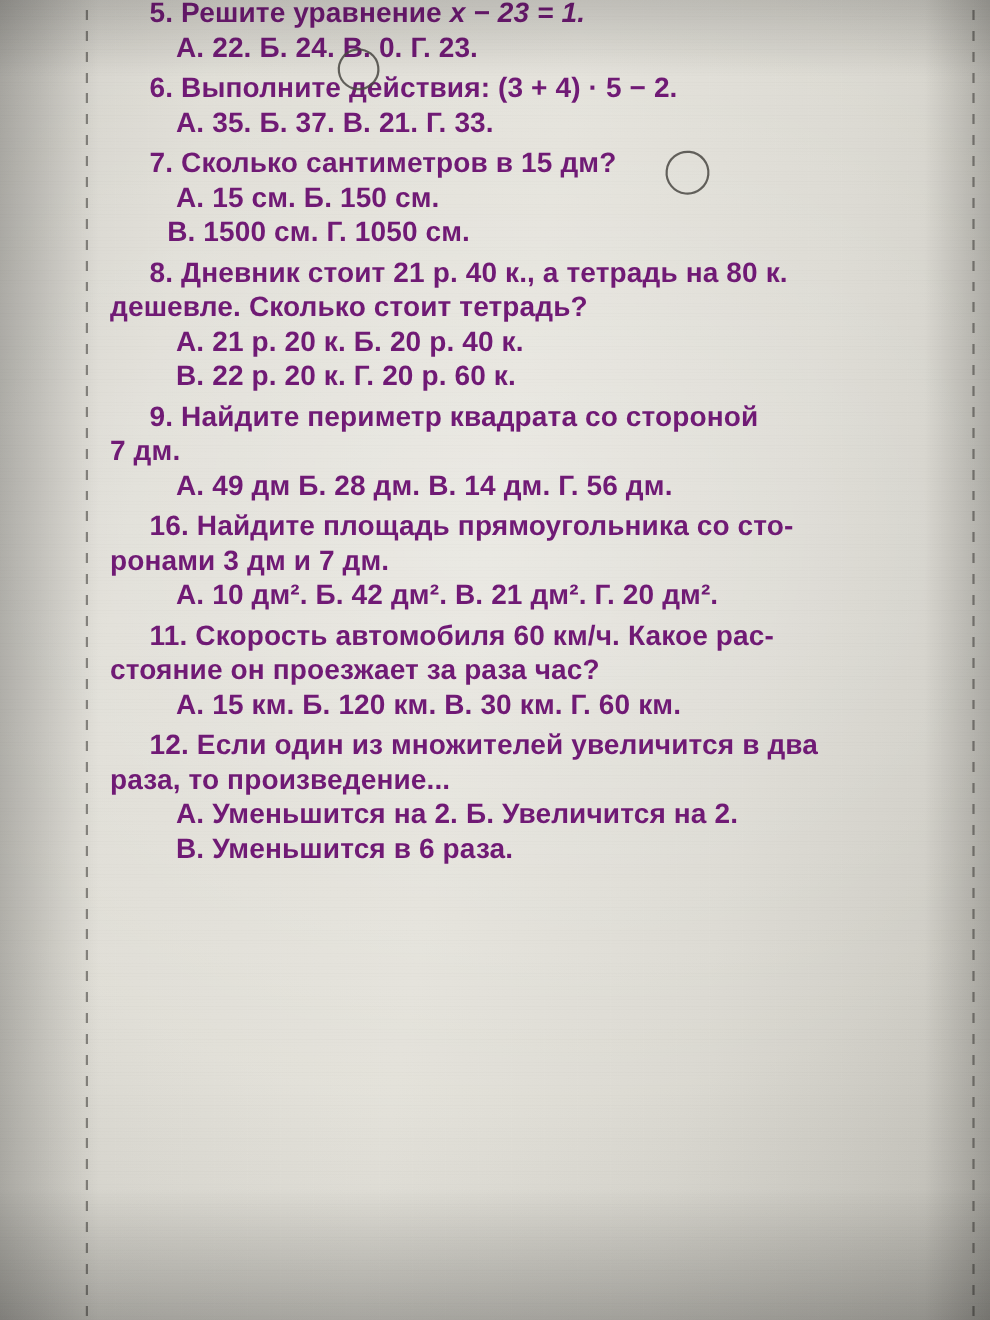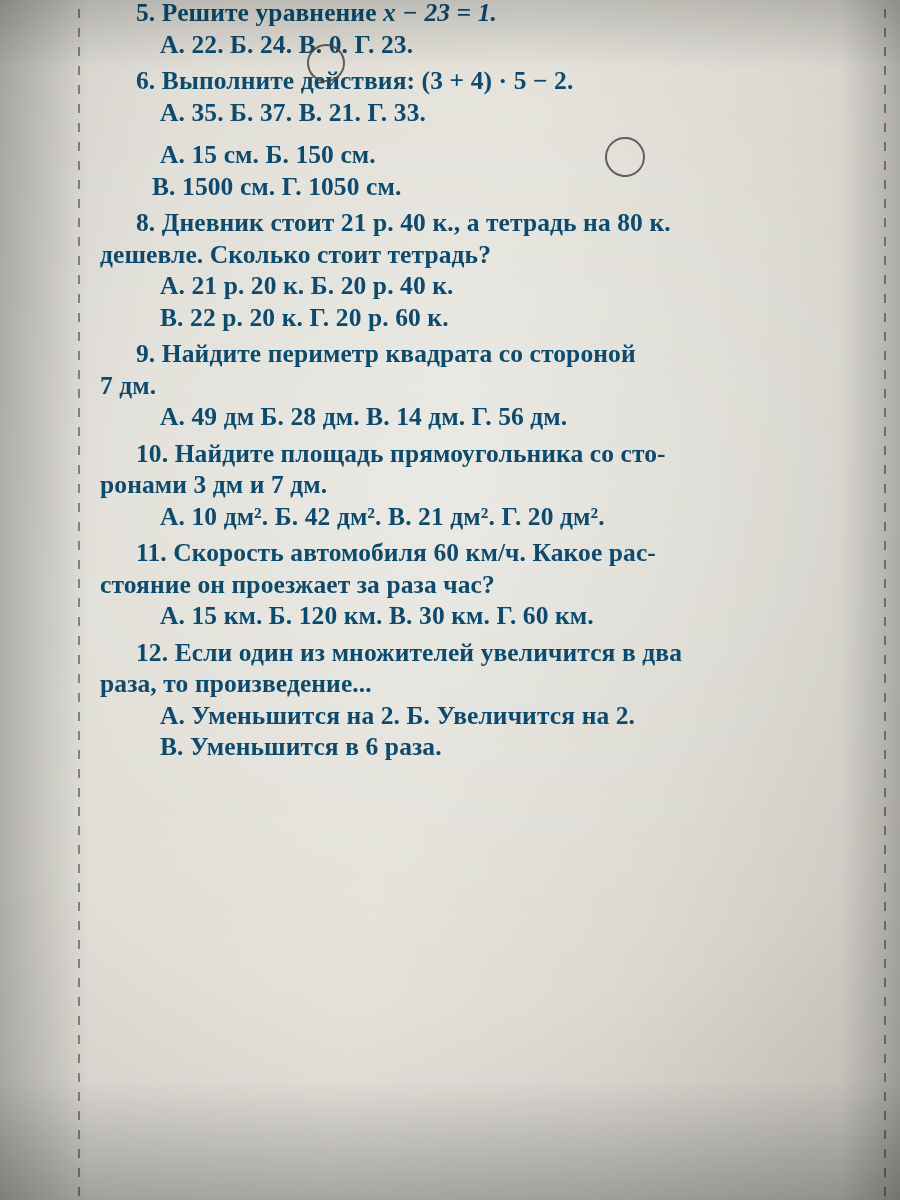--- a/index.html
+++ b/index.html
@@ -6,22 +6,22 @@
     margin: 0;
     padding: 0;
     background: #000;
   }
   .page {
     position: relative;
     width: 900px;
     height: 1200px;
     overflow: hidden;
     background: #d8d6cf;
-    font-family: Liberation Serif, serif;
-    color: #0c4a6e;
+    font-family: Liberation Sans, sans-serif;
+    color: #701a75;
   }
   
   .paper {
     position: absolute;
     inset: 0;
     background:
       radial-gradient(ellipse 120% 80% at 50% 40%, rgba(255,255,255,0.30) 0%, rgba(255,255,255,0.05) 55%, rgba(0,0,0,0.12) 100%),
       linear-gradient(100deg, #cfcdc6 0%, #dedcd4 18%, #e2e0d8 48%, #d9d7cf 72%, #c6c4bc 100%);
   }
   .shadow-top {
@@ -147,20 +147,21 @@
 
     <div class="q">
       <div class="q-line stem">6. Выполните действия: (3 + 4) · 5 − 2.</div>
       <div class="spacer-1"></div>
       <div class="q-line ans">А. 35.   Б. 37.   В. 21.   Г. 33.</div>
     </div>
 
     <div class="spacer-2"></div>
 
     <div class="q">
+      <div class="q-line stem">7. Сколько сантиметров в 15 дм?</div>
       <div class="spacer-1"></div>
       <div class="q-line ans">А. 15 см.   Б. 150 см.</div>
       <div class="spacer-1"></div>
       <div class="q-line ans-wide">В. 1500 см.   Г. 1050 см.</div>
     </div>
 
     <div class="spacer-2"></div>
 
     <div class="q">
       <div class="q-line stem">8. Дневник стоит 21 р. 40 к., а тетрадь на 80 к.</div>
@@ -178,21 +179,21 @@
       <div class="q-line stem">9. Найдите периметр квадрата со стороной</div>
       <div class="spacer-1"></div>
       <div class="q-line cont">7 дм.</div>
       <div class="spacer-1"></div>
       <div class="q-line ans">А. 49 дм   Б. 28 дм.   В. 14 дм.   Г. 56 дм.</div>
     </div>
 
     <div class="spacer-2"></div>
 
     <div class="q">
-      <div class="q-line stem">10. Найдите площадь прямоугольника со сто-</div>
+      <div class="q-line stem">16. Найдите площадь прямоугольника со сто-</div>
       <div class="spacer-1"></div>
       <div class="q-line cont">ронами 3 дм и 7 дм.</div>
       <div class="spacer-1"></div>
       <div class="q-line ans">А. 10 дм².   Б. 42 дм².   В. 21 дм².   Г. 20 дм².</div>
     </div>
 
     <div class="spacer-2"></div>
 
     <div class="q">
       <div class="q-line stem">11. Скорость автомобиля 60 км/ч. Какое рас-</div>

